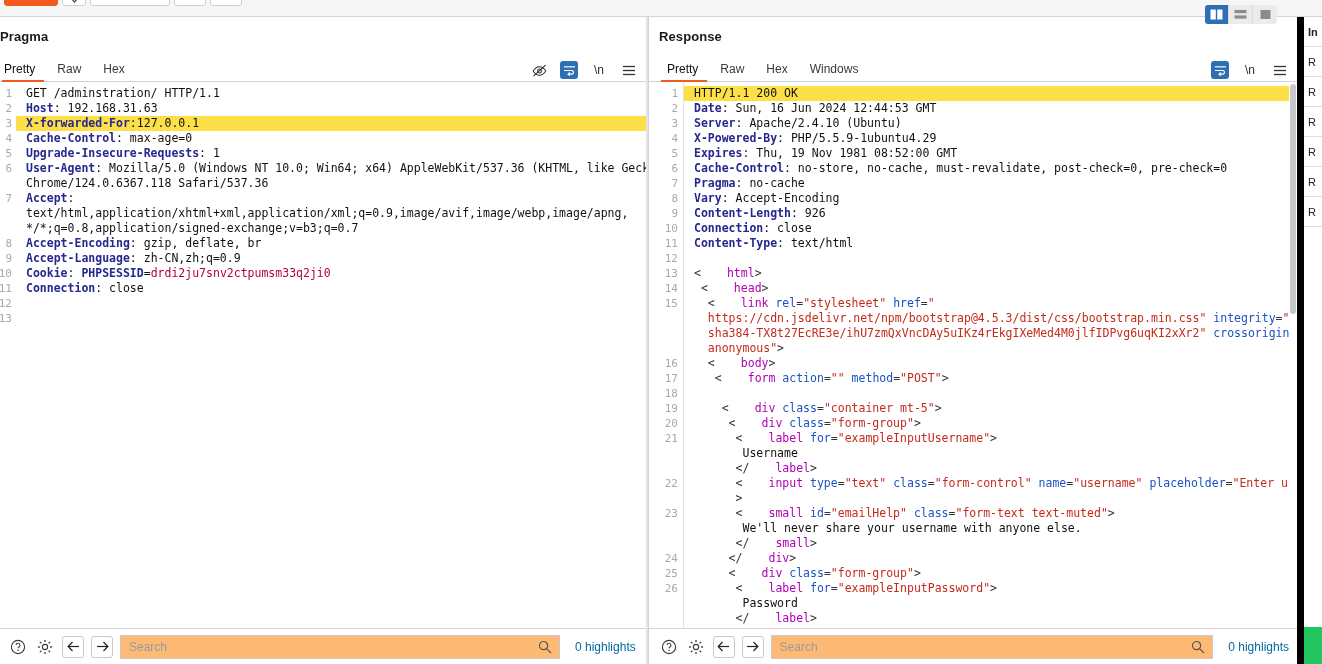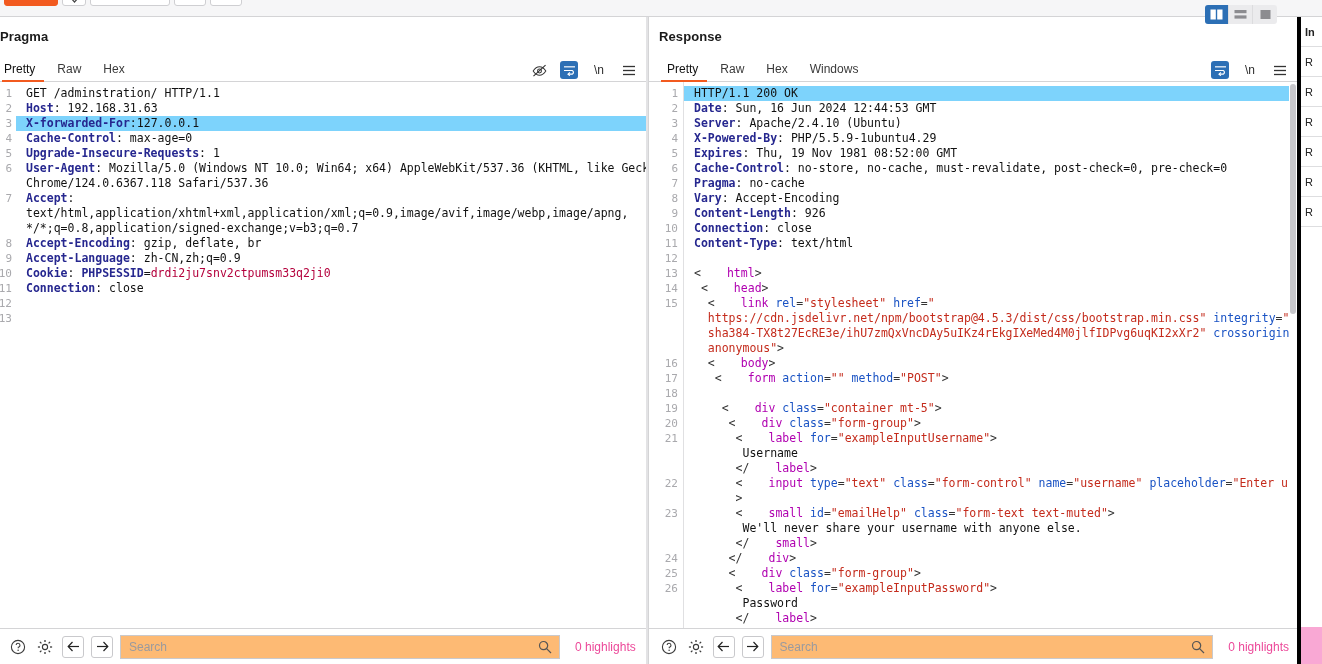--- a/index.html
+++ b/index.html
@@ -120,21 +120,21 @@
   .gutter div.blank { color: transparent; }
   .code {
     flex: 1 1 auto; padding-top: 4px; padding-left: 10px;
     font-family: "DejaVu Sans Mono", monospace;
     font-size: 11.5px; line-height: 15px;
     white-space: pre; color: #111; overflow: hidden;
     position: relative;
   }
   .pane-res .code { border-left: 1px solid #e0e0e2; }
   .ln { height: 15px; }
-  .ln.hl { background: #7dd3fc; margin-left: -10px; padding-left: 10px; }
+  .ln.hl { background: #fde047; margin-left: -10px; padding-left: 10px; }
   .hdr { color: #26278f; font-weight: bold; }
   .val { color: #111; }
   .red { color: #b4003c; }
   .tag { color: #b000b0; margin-left: 26px; }
   .attr { color: #1a53c4; text-align: right; }
   .str { color: #c42b1c; }
   .punc { color: #333; }
 
   .scrolltrack {
     position: absolute; right: 0; top: 0; bottom: 0; width: 8px;
@@ -171,27 +171,27 @@
     border: 0; outline: 0; width: 100%; height: 100%;
     padding: 0 26px 0 8px; font-size: 12px;
     font-family: "Liberation Sans", sans-serif; color: #222;
     background: transparent;
   }
   .search-wrap input::placeholder { color: #9a9a9e; }
   .search-ico {
     position: absolute; right: 7px; top: 4px; color: #555;
   }
   .highlights {
-    font-size: 12px; color: #ec4899; white-space: nowrap; margin-left: 8px;
+    font-size: 12px; color: #0369a1; white-space: nowrap; margin-left: 8px;
   }
 
   
   .rail {
     position: absolute; right: 0; top: 17px; width: 25px; bottom: 0;
-    background: #f9a8d4; border-left: 4px solid #000000;
+    background: #22c55e; border-left: 7px solid #000000;
     overflow: hidden;
   }
   .rail-tab {
     height: 30px; border-bottom: 1px solid #dedee0;
     display: flex; align-items: center; padding-left: 4px;
     font-size: 11px; color: #222; overflow: hidden; white-space: nowrap;
     background: #fff;
   }
   .rail-tab.first { font-weight: bold; }
   .rail-filler { background: #fff; height: 400px; }

